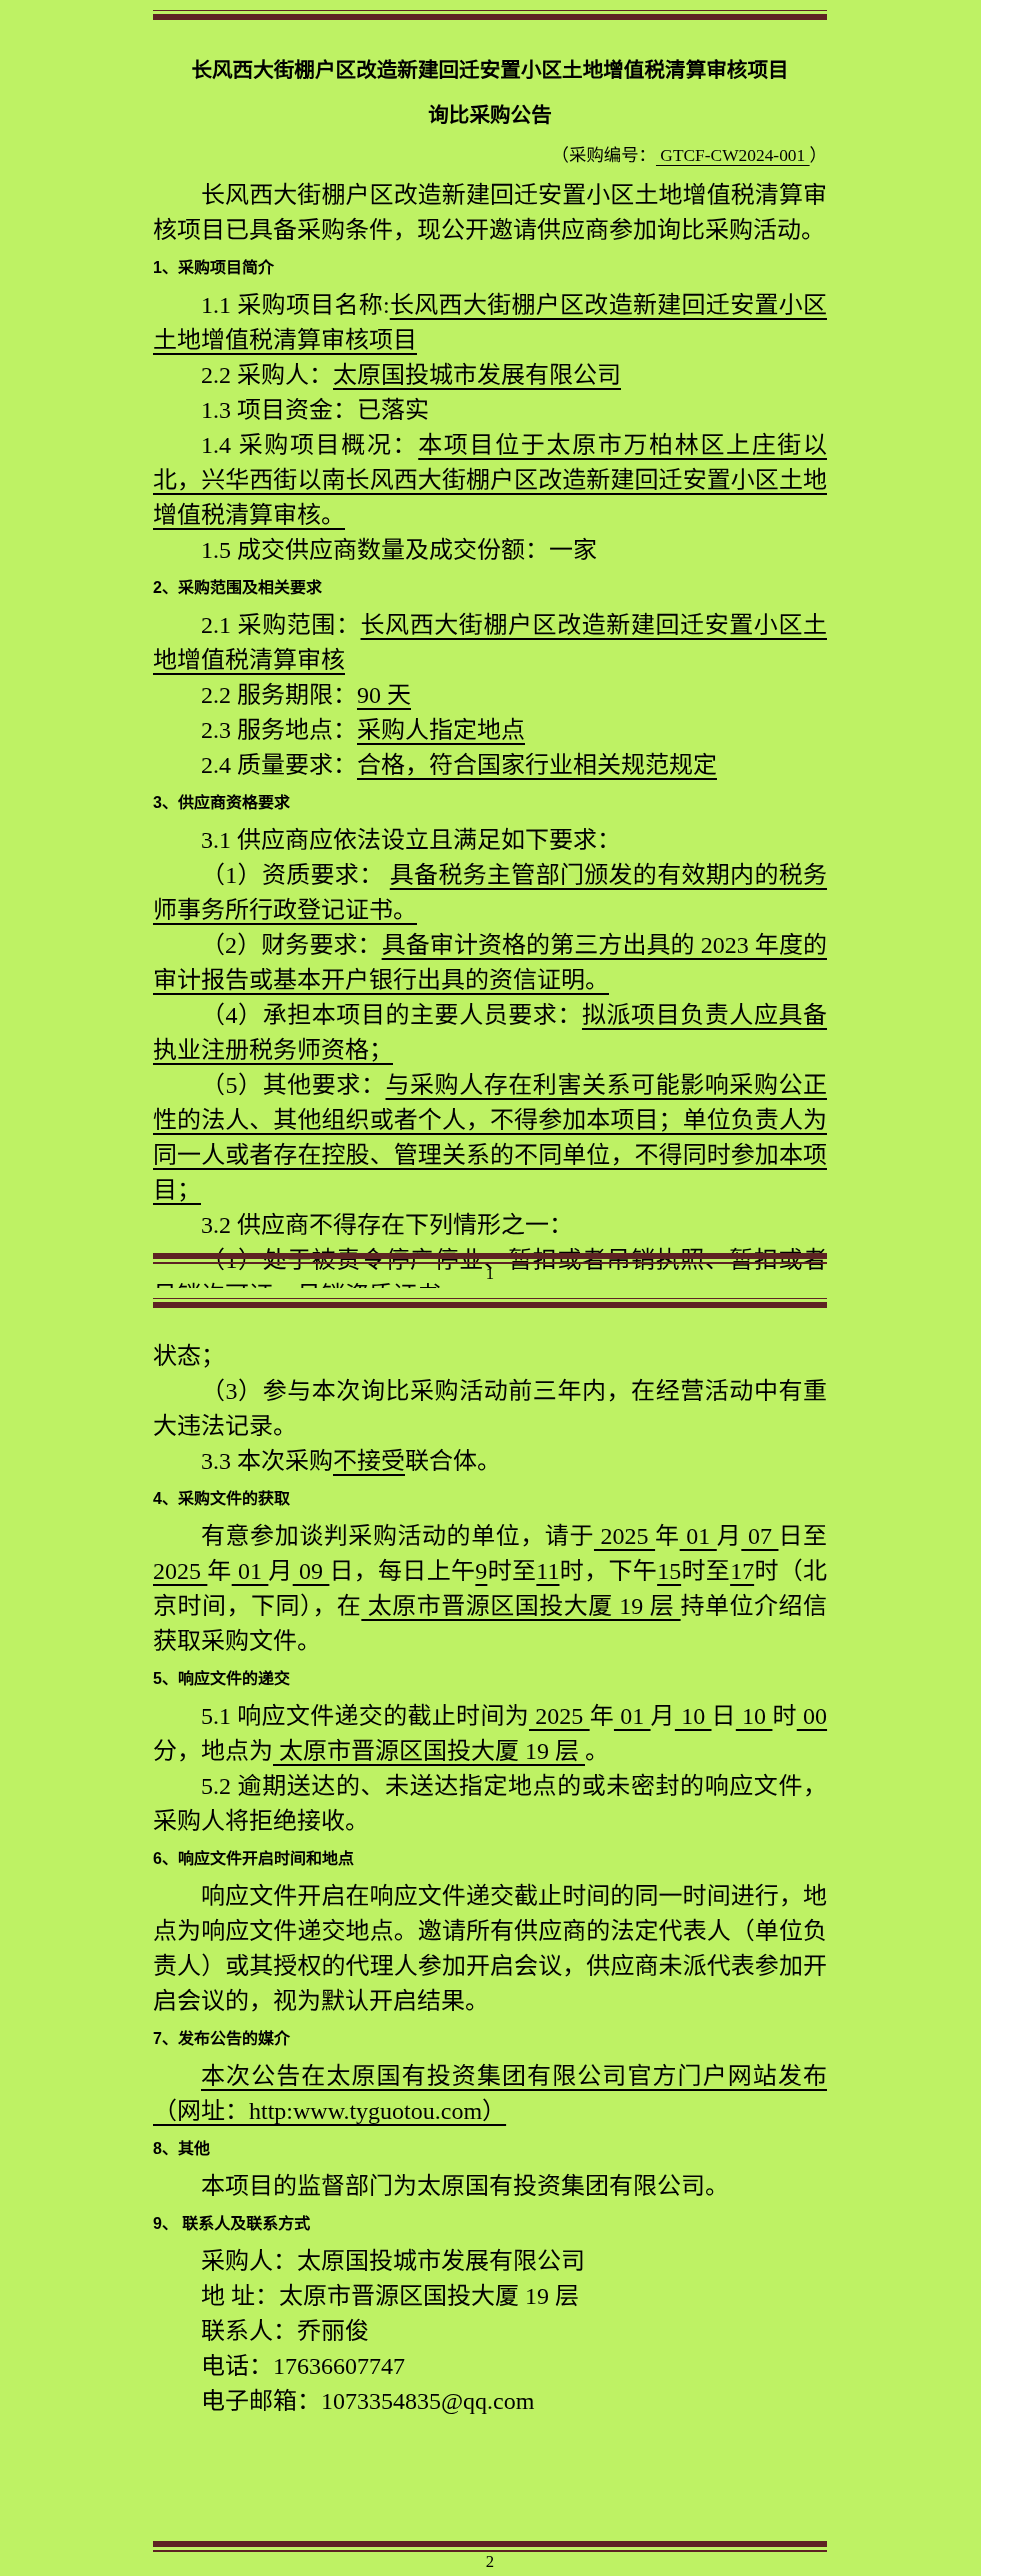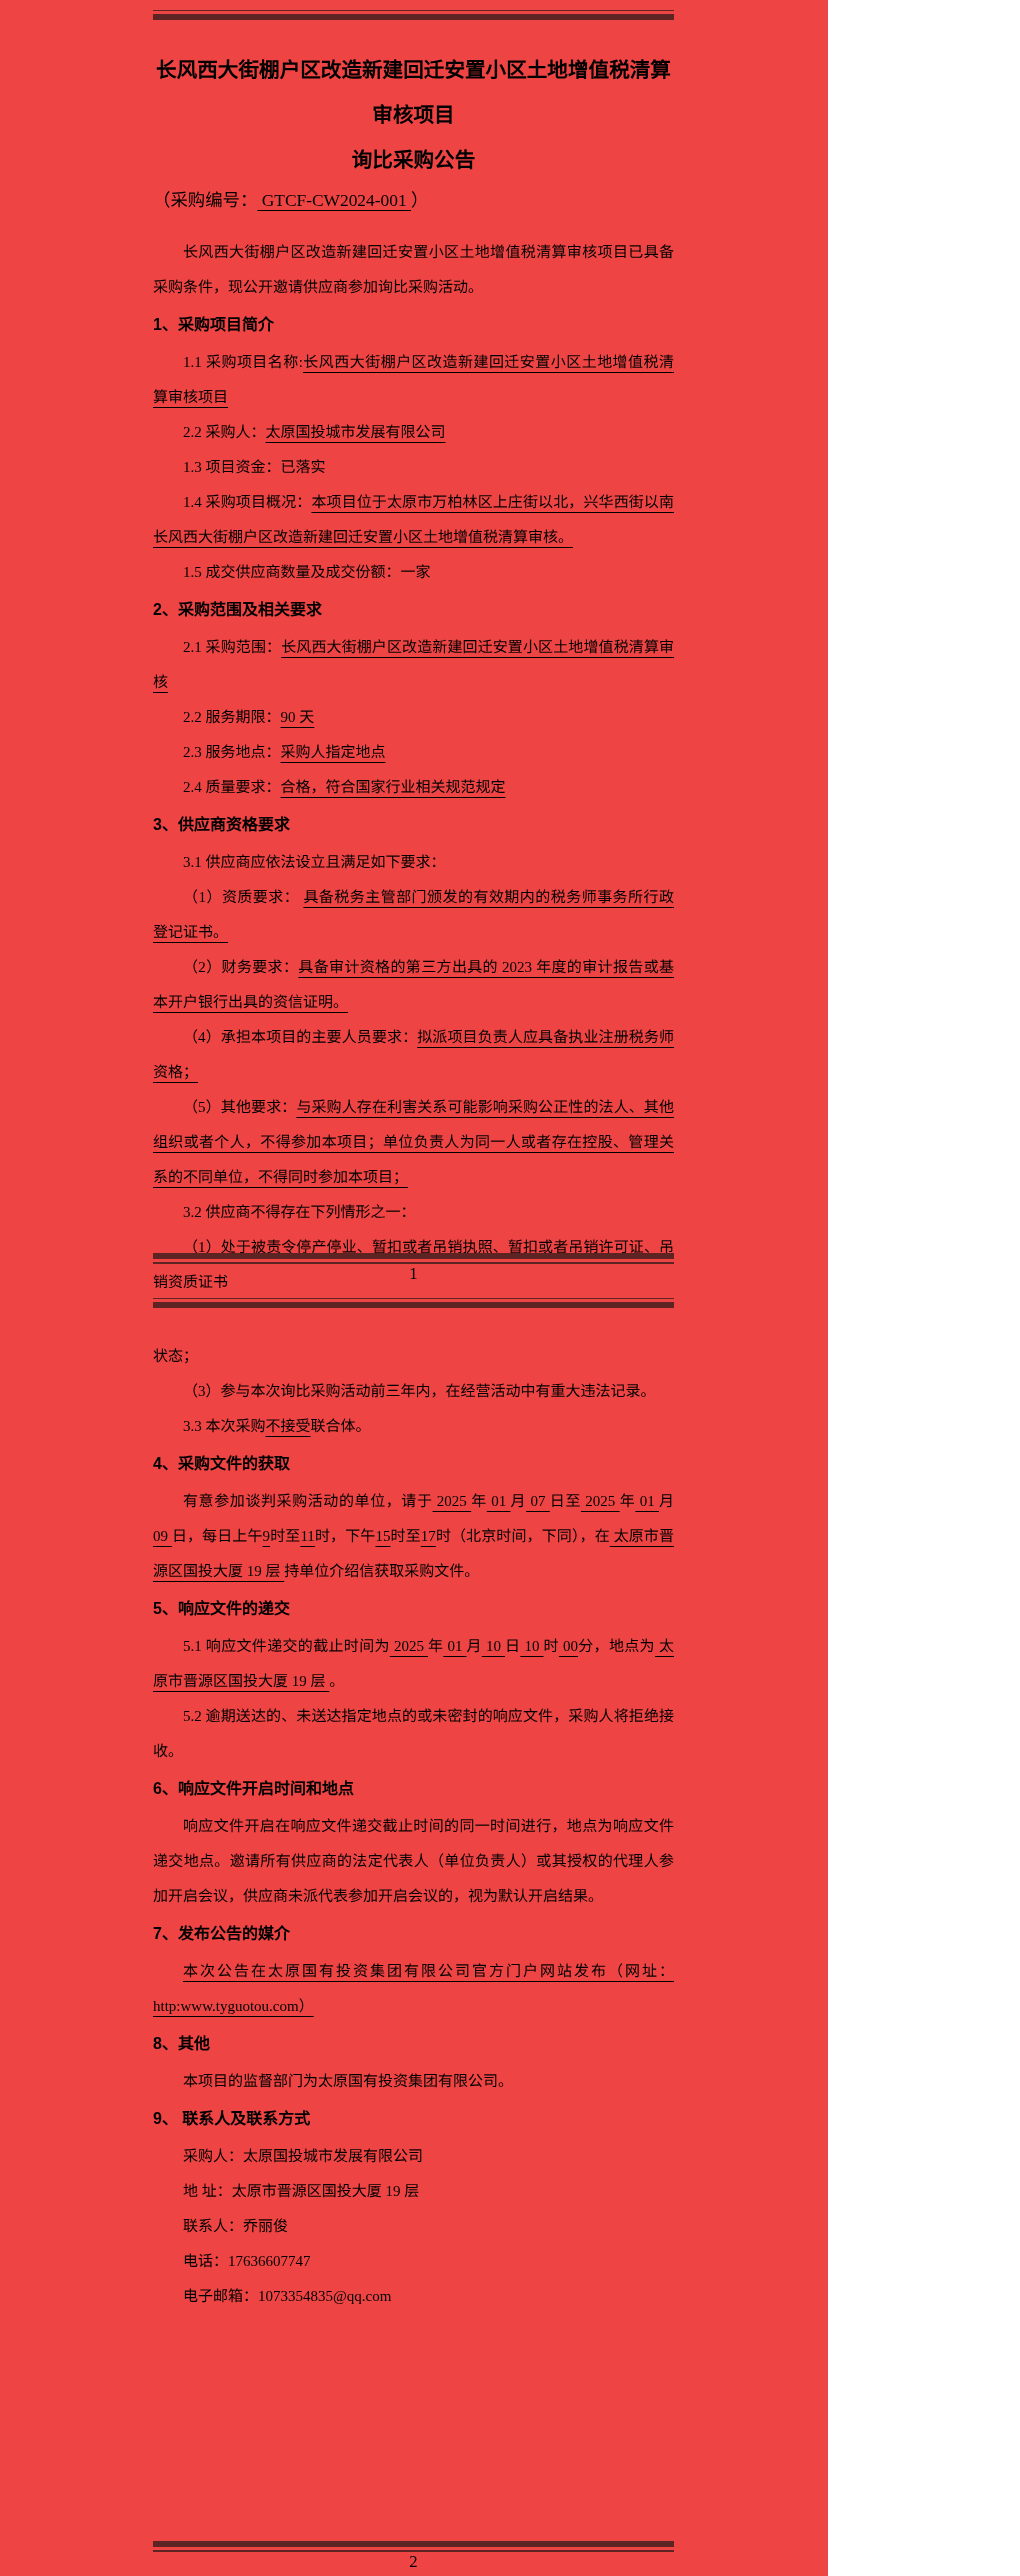--- a/index.html
+++ b/index.html
@@ -4,24 +4,24 @@
 <style>
   :root { --accent: #5e2323; }
   * { margin: 0; padding: 0; box-sizing: border-box; }
   html, body { background: #ffffff; }
   body {
     width: 1020px;
     font-family: "Liberation Serif", serif;
     color: #000;
   }
   .page {
-    width: 828px;
+    width: 981px;
     height: 1288px;
     position: relative;
-    background: #ef4444;
+    background: #bef264;
     padding: 9.6px 154px 0 153px;
     overflow: hidden;
   }
   .head-rule .thin  { height: 1.9px;  background: var(--accent); margin-bottom: 2.6px; }
   .head-rule .thick { height: 6.4px; background: var(--accent); }
   .foot {
     position: absolute;
     left: 153px; right: 154px; bottom: 3.9px;
   }
   .foot .thick { height: 6.4px; background: var(--accent); margin-bottom: 2.6px; }
@@ -34,29 +34,29 @@
   }
   .doc-title {
     font-family: "Liberation Serif", serif;
     font-weight: bold;
     font-size: 20.6px;
     line-height: 45px;
     text-align: center;
   }
   .doc-title.first { margin-top: 28px; }
   .ref-line {
-    text-align: left;
+    text-align: right;
     font-size: 17.4px;
     line-height: 35px;
-    margin-bottom: 17px;
+    margin-bottom: 5px;
   }
   .ref-line .code { text-decoration: underline; text-underline-offset: 3.9px; }
   .content { }
   .para {
-    font-size: 15px;
+    font-size: 24px;
     line-height: 35px;
     text-align: justify;
     text-indent: 2em;
   }
   .para.no-indent { text-indent: 0; font-family: Liberation Serif, serif; }
   .sec-heading {
     font-family: "Liberation Sans", sans-serif;
     font-weight: bold;
     font-size: 16px;
     line-height: 40px;

